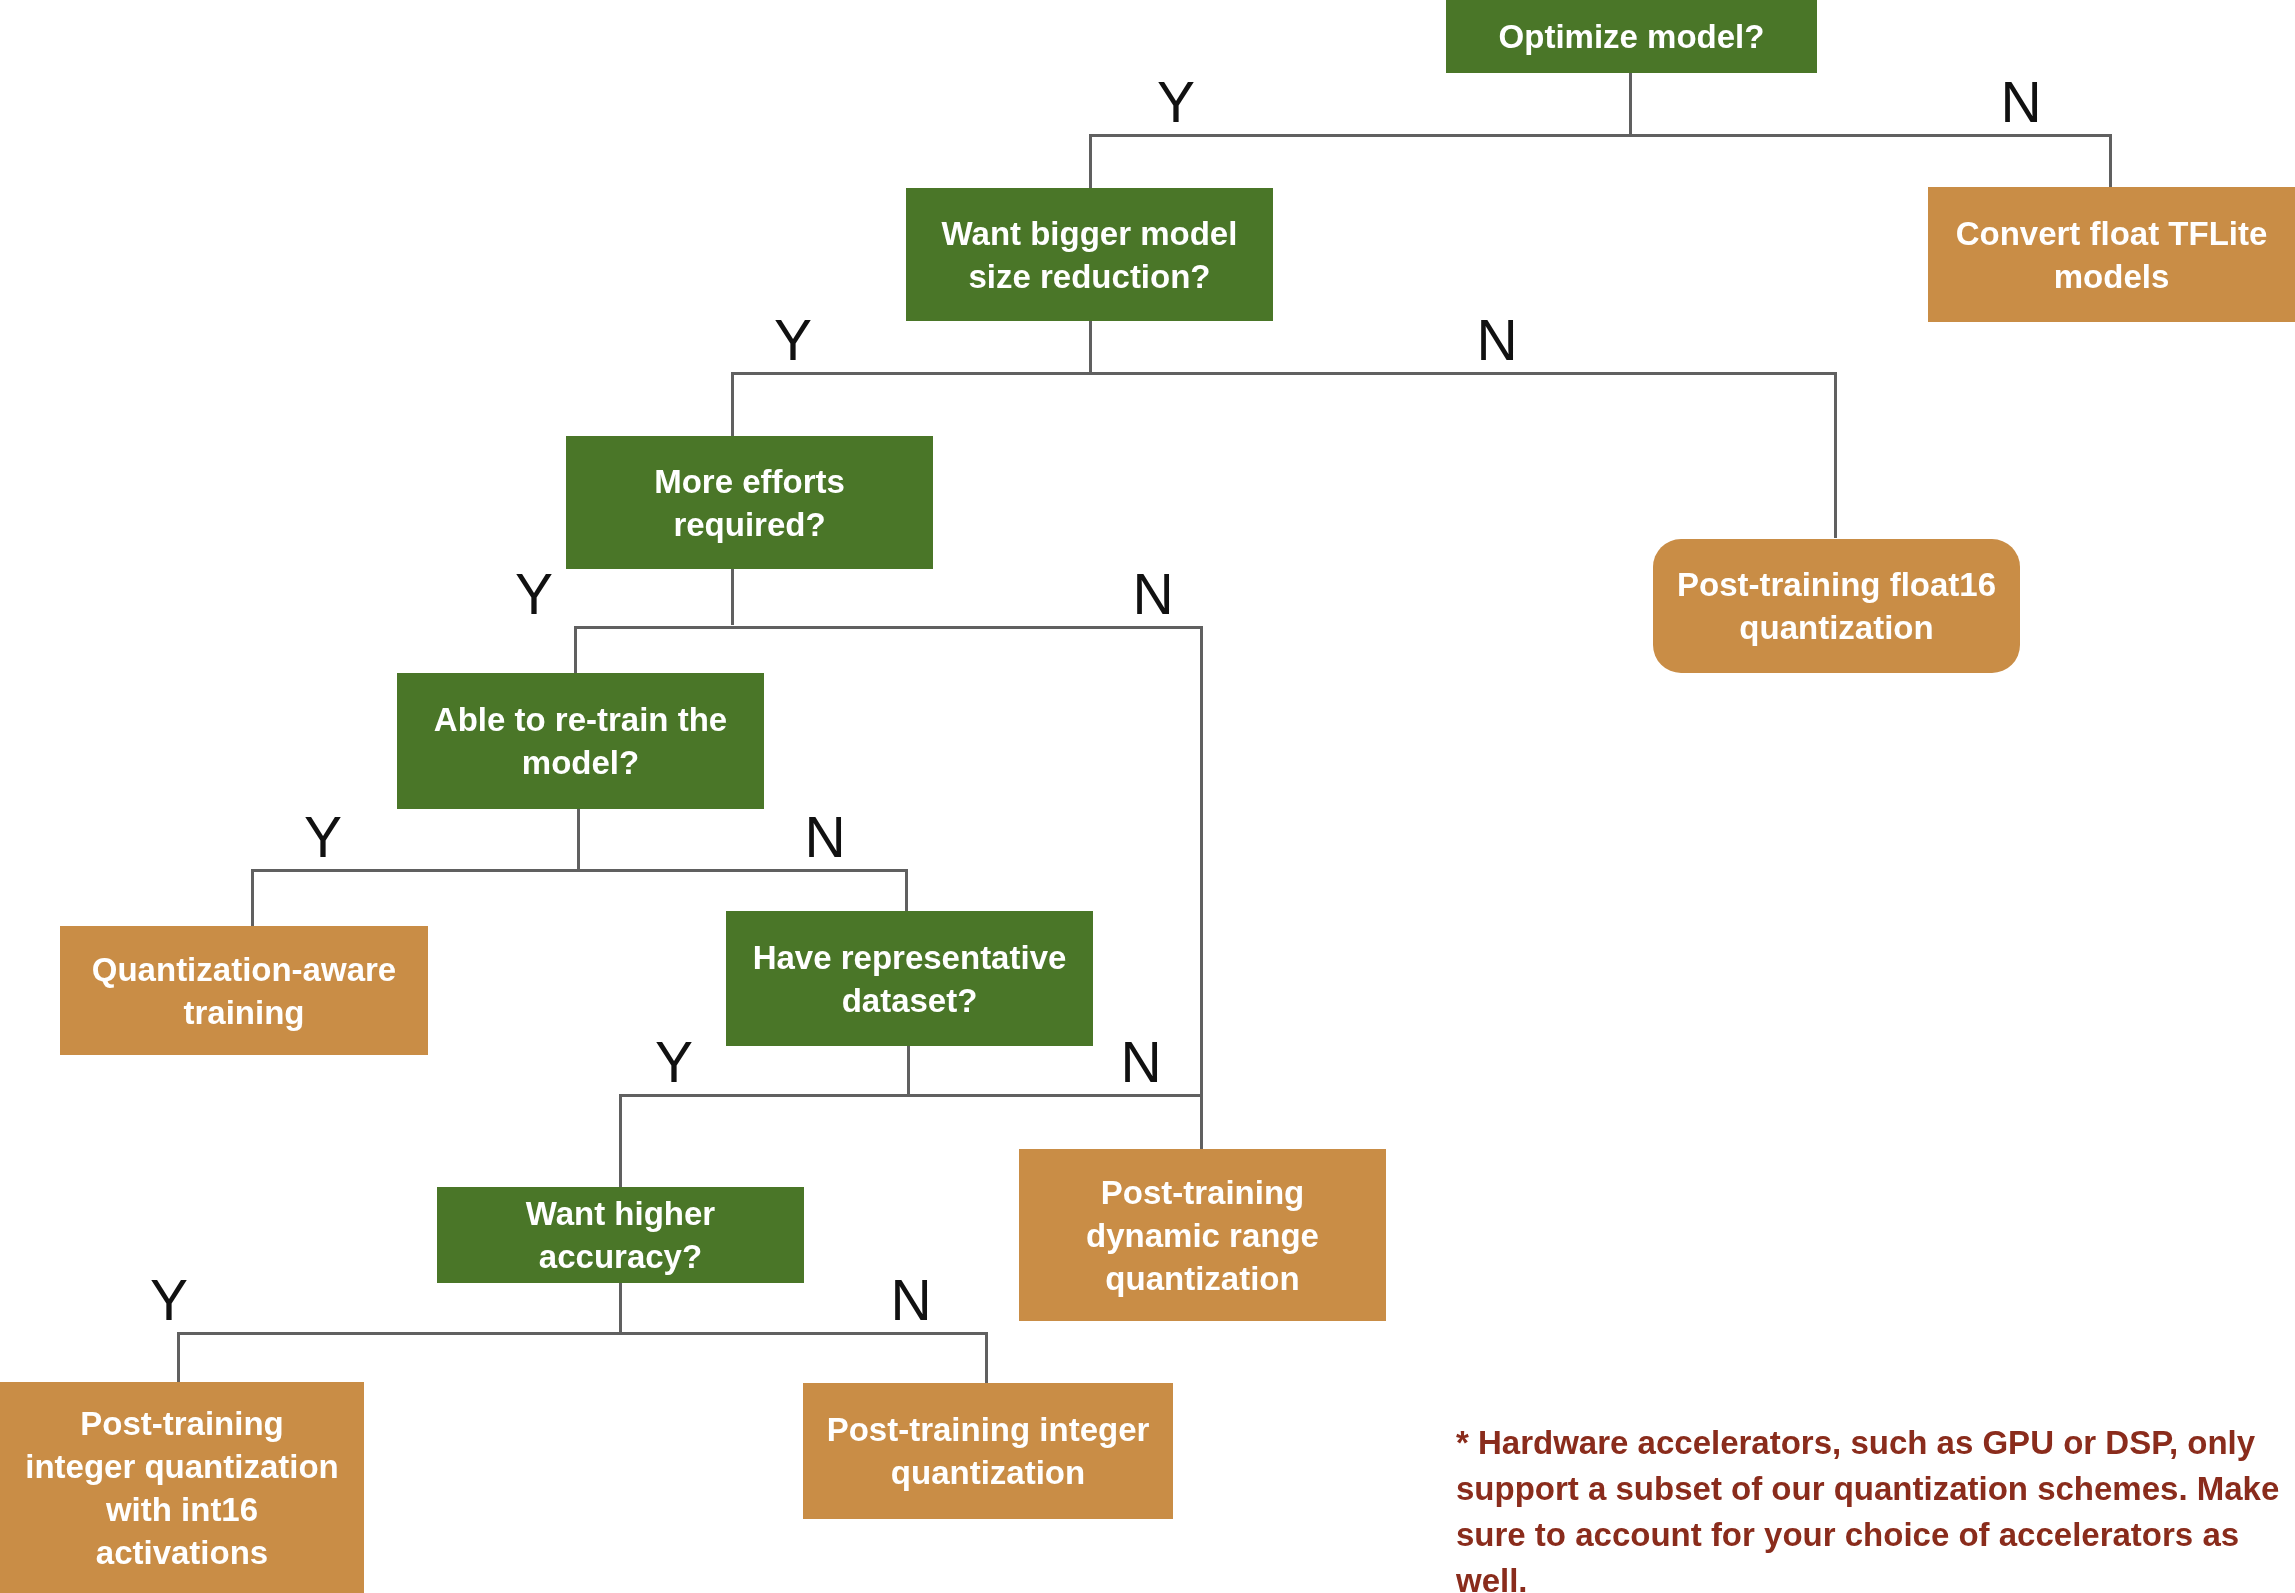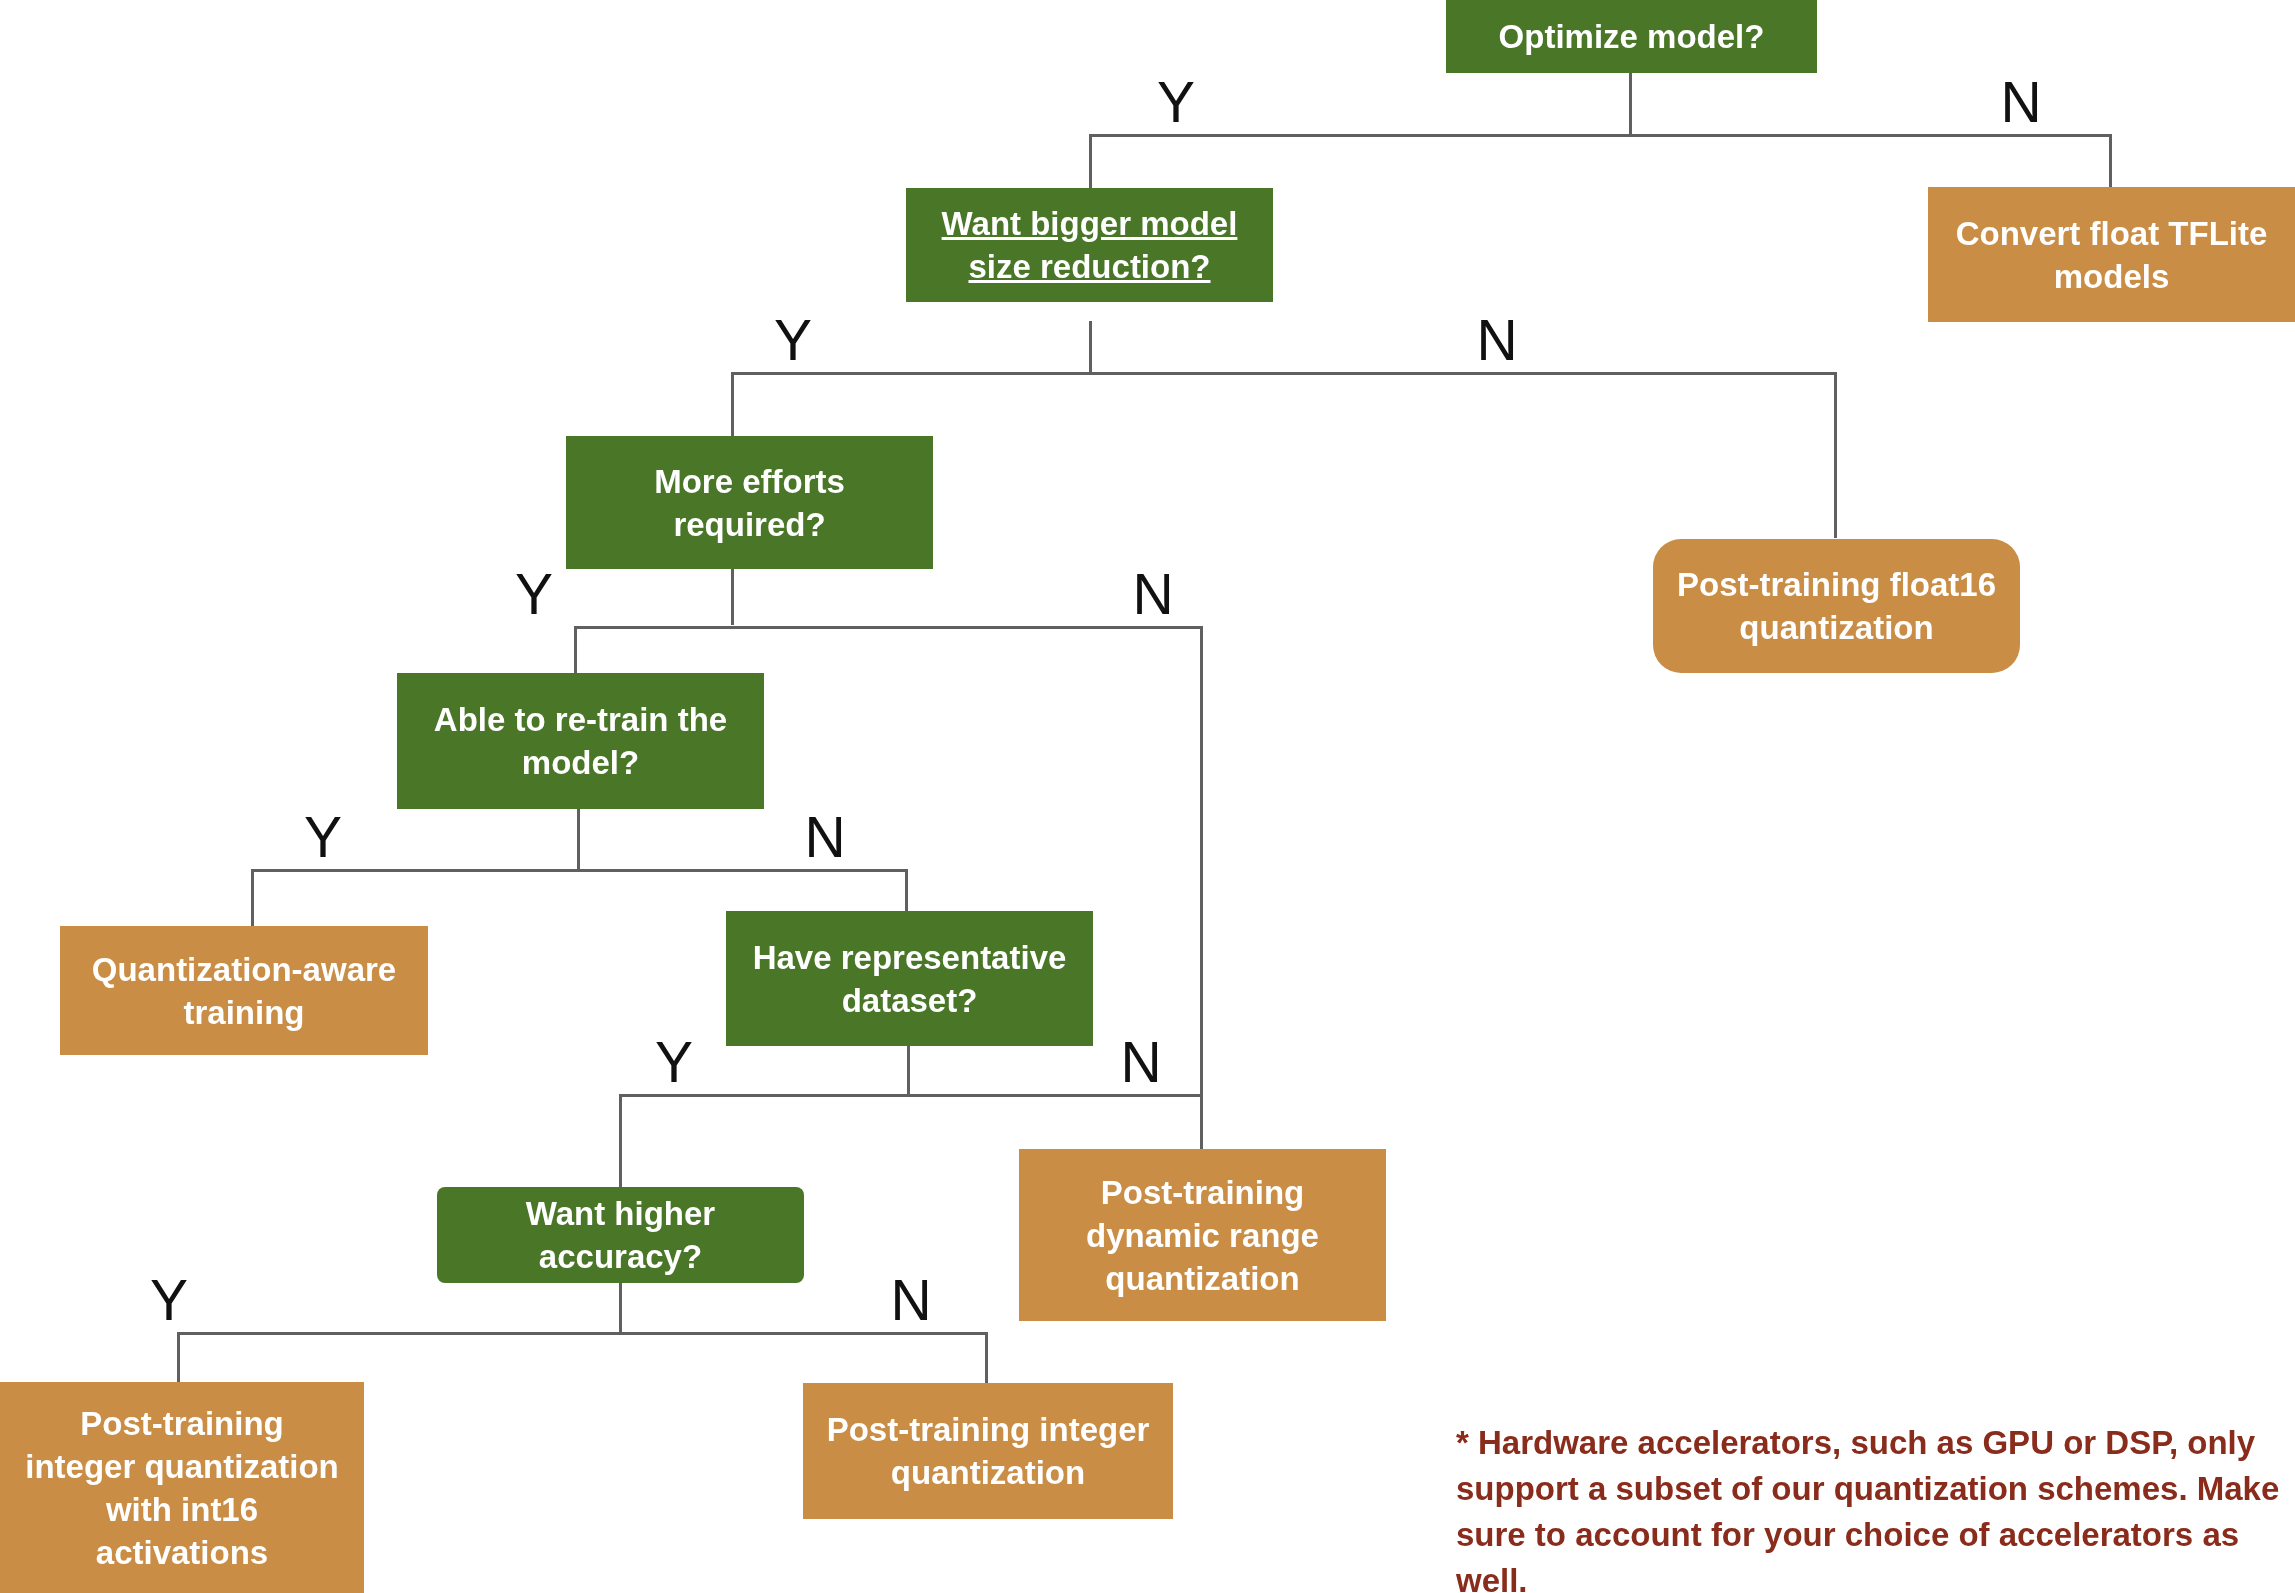--- a/index.html
+++ b/index.html
@@ -45,25 +45,25 @@
     position:absolute;
     left:1456px;top:1420px;width:847px;
     color:var(--footnote);
     font-weight:bold;
     font-size:33px;
     line-height:46px;
     white-space:pre-line;
   }
   
   #n-optimize      {left:1446px;top:0px;   width:371px;height:73px;}
-  #n-size-reduction{left:906px; top:188px; width:367px;height:114px;text-decoration:underline;}
+  #n-size-reduction{left:906px; top:188px; width:367px;height:133px;}
   #n-more-efforts  {left:566px; top:436px; width:367px;height:133px;}
   #n-retrain       {left:397px; top:673px; width:367px;height:136px;}
   #n-dataset       {left:726px; top:911px; width:367px;height:135px;}
-  #n-accuracy      {left:437px; top:1187px;width:367px;height:96px;border-radius:8px;}
+  #n-accuracy      {left:437px; top:1187px;width:367px;height:96px;}
   
   #n-convert-float {left:1928px;top:187px; width:367px;height:135px;}
   #n-float16       {left:1653px;top:539px; width:367px;height:134px;border-radius:28px;}
   #n-qat           {left:60px;  top:926px; width:368px;height:129px;}
   #n-dynamic-range {left:1019px;top:1149px;width:367px;height:172px;}
   #n-int16         {left:0px;   top:1382px;width:364px;height:212px;}
   #n-integer       {left:803px; top:1383px;width:370px;height:136px;}
 </style>
 </head>
 <body>

